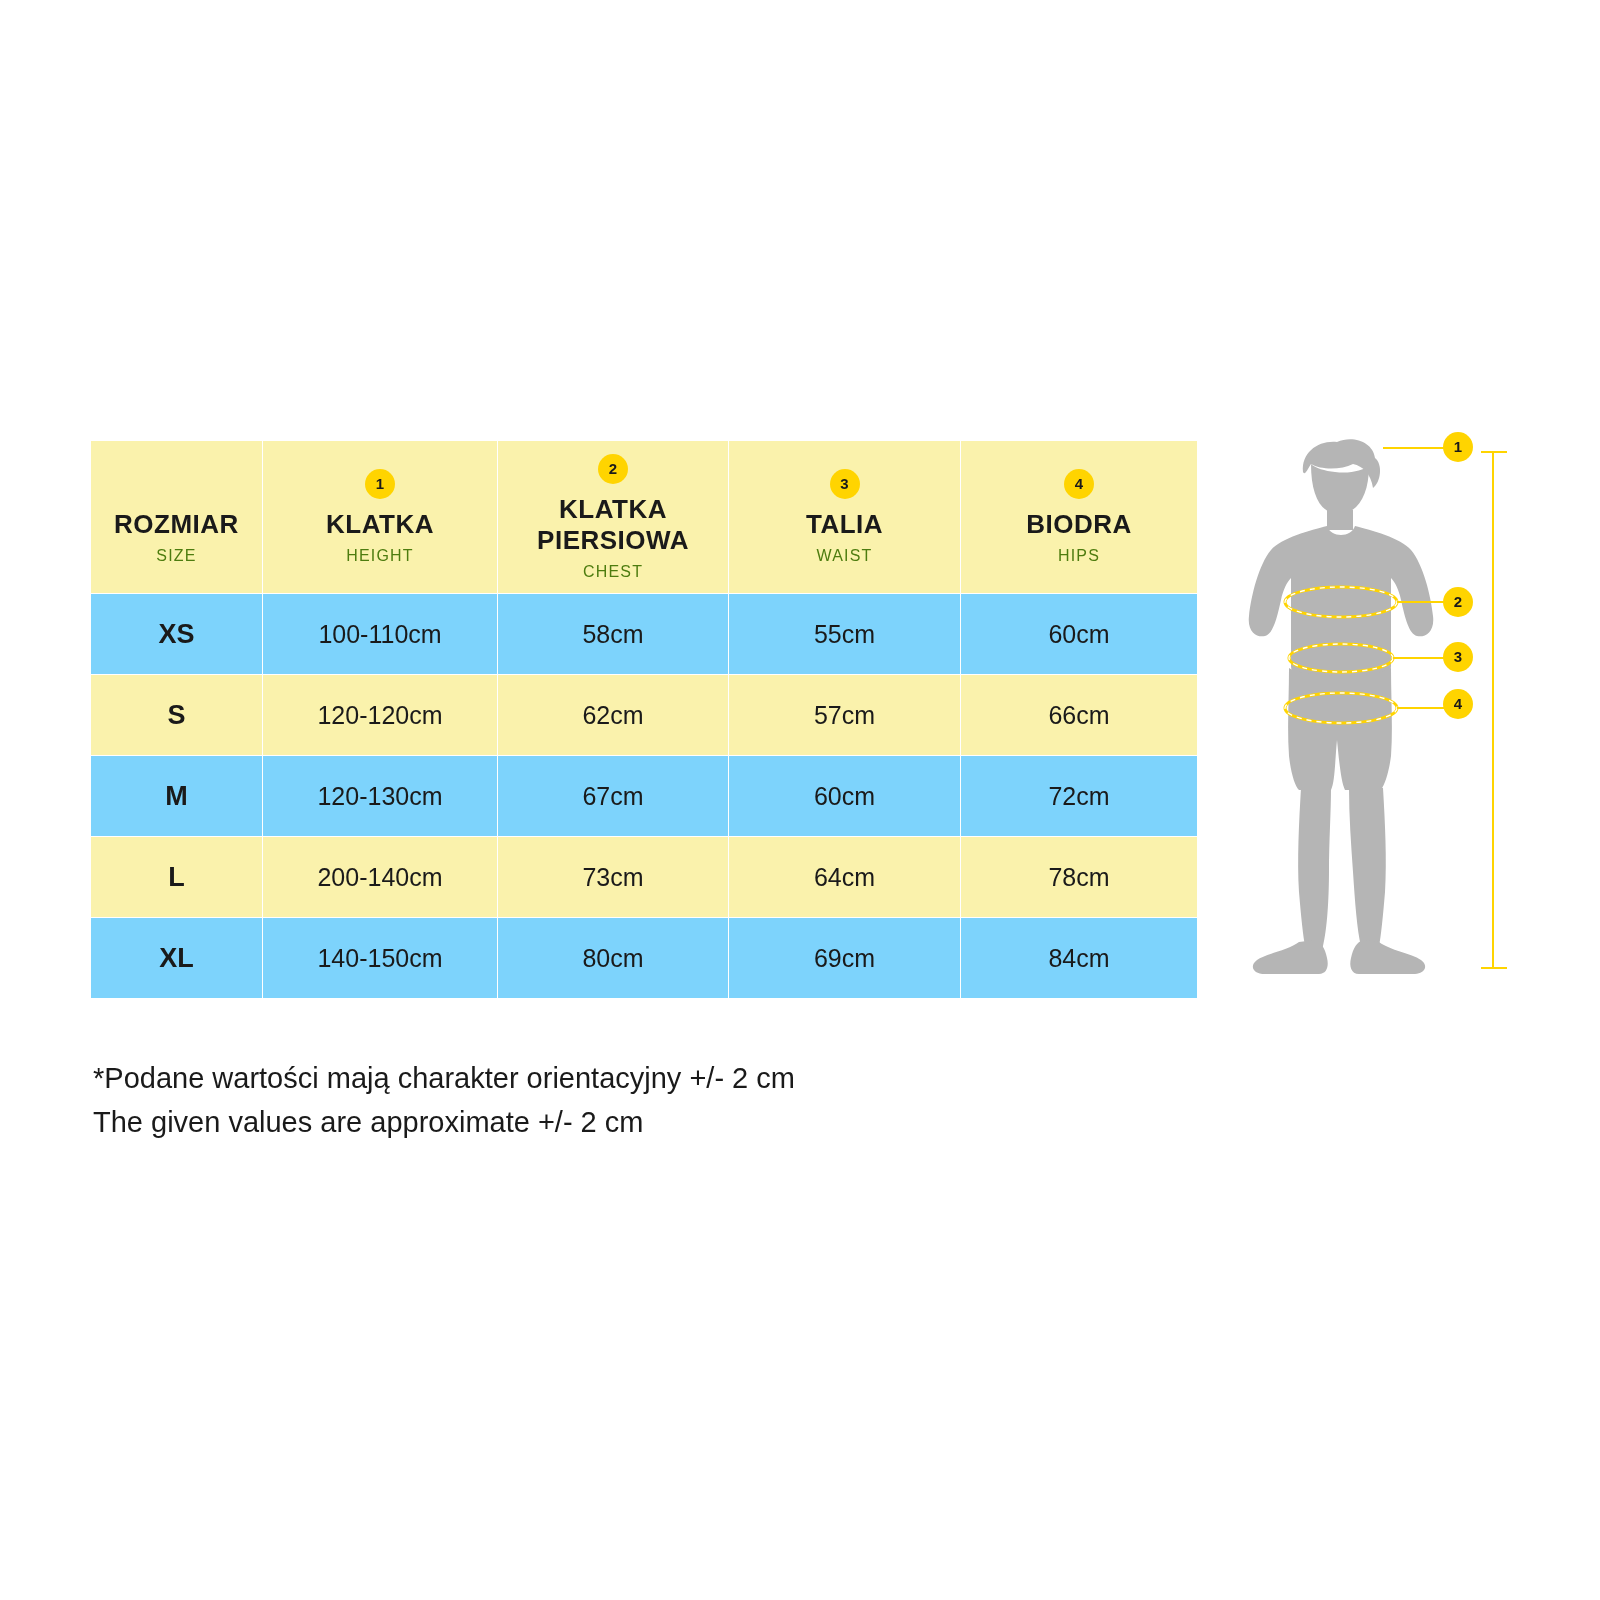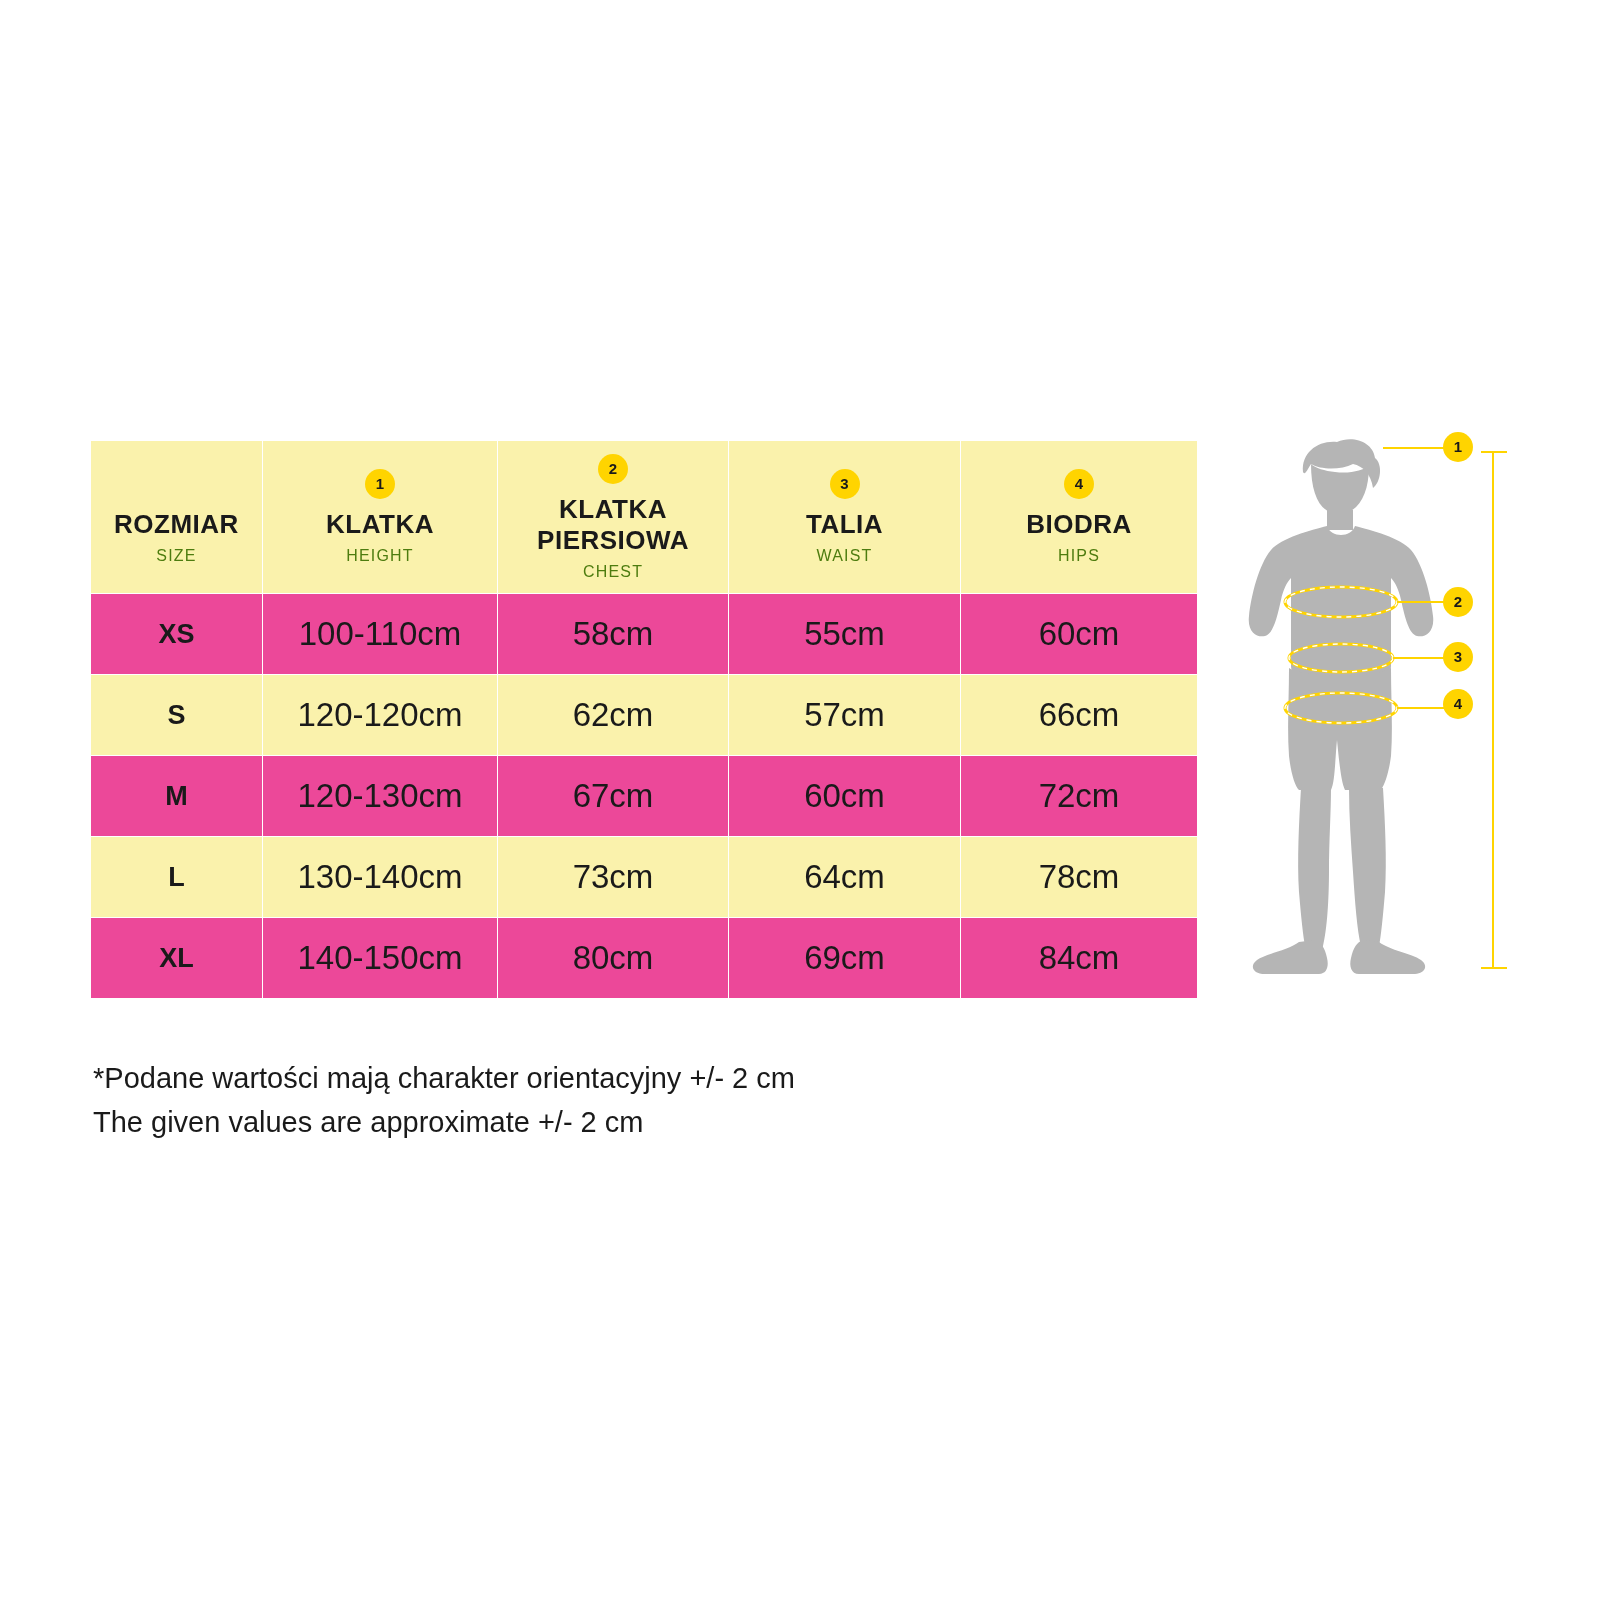--- a/index.html
+++ b/index.html
@@ -78,29 +78,29 @@
   }
   .hdr-en {
     font-size: 16px;
     font-weight: normal;
     letter-spacing: 1.2px;
     color: #4d7c0f;
     margin-top: 7px;
   }
 
   tbody tr { height: 81px; }
-  tbody tr.odd  td { background: #ec4899; }
+  tbody tr.odd  td { background: #7dd3fc; }
   tbody tr.even td { background: #faf2ac; }
 
   td.size-cell {
     font-size: 27px;
     font-weight: bold;
   }
   td.val-cell {
-    font-size: 33px;
+    font-size: 25px;
     font-weight: normal;
     color: #1a1a1a;
   }
 
   
   #notes {
     position: absolute;
     left: 93px;
     top: 1056px;
     width: 1000px;
@@ -197,21 +197,21 @@
       </tr>
       <tr class="odd">
         <td class="size-cell">M</td>
         <td class="val-cell">120-130cm</td>
         <td class="val-cell">67cm</td>
         <td class="val-cell">60cm</td>
         <td class="val-cell">72cm</td>
       </tr>
       <tr class="even">
         <td class="size-cell">L</td>
-        <td class="val-cell">130-140cm</td>
+        <td class="val-cell">200-140cm</td>
         <td class="val-cell">73cm</td>
         <td class="val-cell">64cm</td>
         <td class="val-cell">78cm</td>
       </tr>
       <tr class="odd">
         <td class="size-cell">XL</td>
         <td class="val-cell">140-150cm</td>
         <td class="val-cell">80cm</td>
         <td class="val-cell">69cm</td>
         <td class="val-cell">84cm</td>

